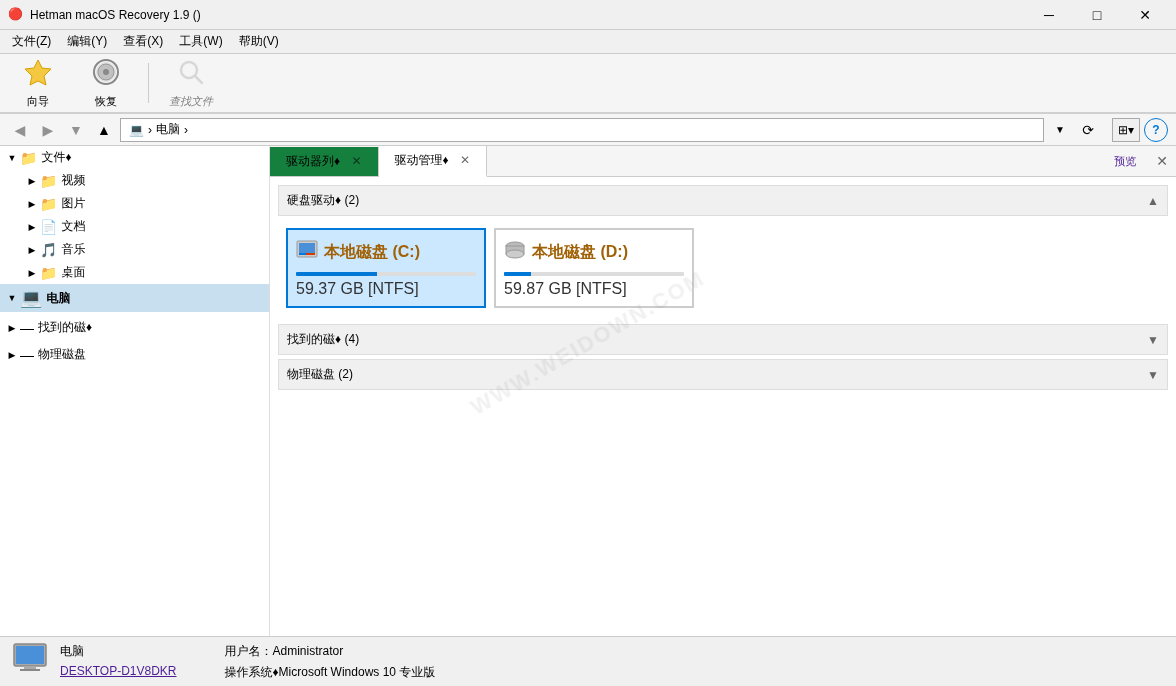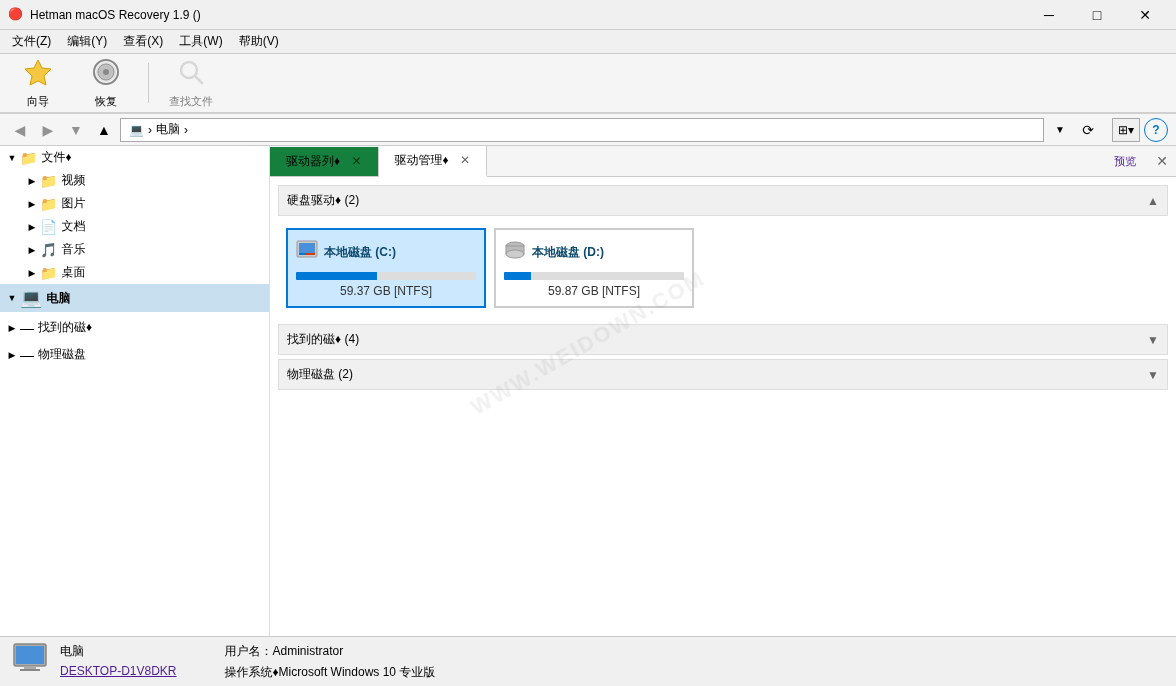--- a/index.html
+++ b/index.html
@@ -56,21 +56,21 @@
       align-items: center;
       justify-content: center;
       width: 60px;
       height: 52px;
       cursor: pointer;
       border: none;
       background: transparent;
       font-size: 11px;
       gap: 2px;
     }
-    .toolbar-btn.disabled { opacity: 0.5; cursor: default; }
+    .toolbar-btn.disabled { opacity: 0.5; cursor: default; font-style: italic; }
     .toolbar-separator { width: 1px; height: 40px; background: #ccc; margin: 0 4px; }
 
     
     .address-bar {
       height: 32px;
       background: #f5f5f5;
       display: flex;
       align-items: center;
       padding: 0 8px;
       border-bottom: 1px solid #ccc;
@@ -188,33 +188,33 @@
       height: 80px;
       border: 2px solid #ccc;
       background: #fff;
       padding: 8px;
       cursor: pointer;
       display: flex;
       flex-direction: column;
       gap: 4px;
     }
     .drive-card.selected { border-color: #0078d7; background: #cce8ff; }
-    .drive-card-header { display: flex; align-items: center; gap: 6px; font-size: 12px; font-weight: bold; color: #0c4a6e; }
+    .drive-card-header { display: flex; align-items: center; gap: 6px; font-size: 16px; font-weight: bold; color: #a16207; }
     .drive-progress {
       height: 12px;
       background: #ddd;
       border-radius: 1px;
       overflow: hidden;
       margin-top: 2px;
     }
     .drive-progress-fill {
       height: 100%;
       background: #0078d7;
     }
-    .drive-info { font-size: 12px; color: #333; text-align: center; }
+    .drive-info { font-size: 16px; color: #333; }
 
     
     .watermark {
       position: fixed;
       top: 0; left: 0; right: 0; bottom: 0;
       display: flex;
       align-items: center;
       justify-content: center;
       pointer-events: none;
       z-index: 100;

